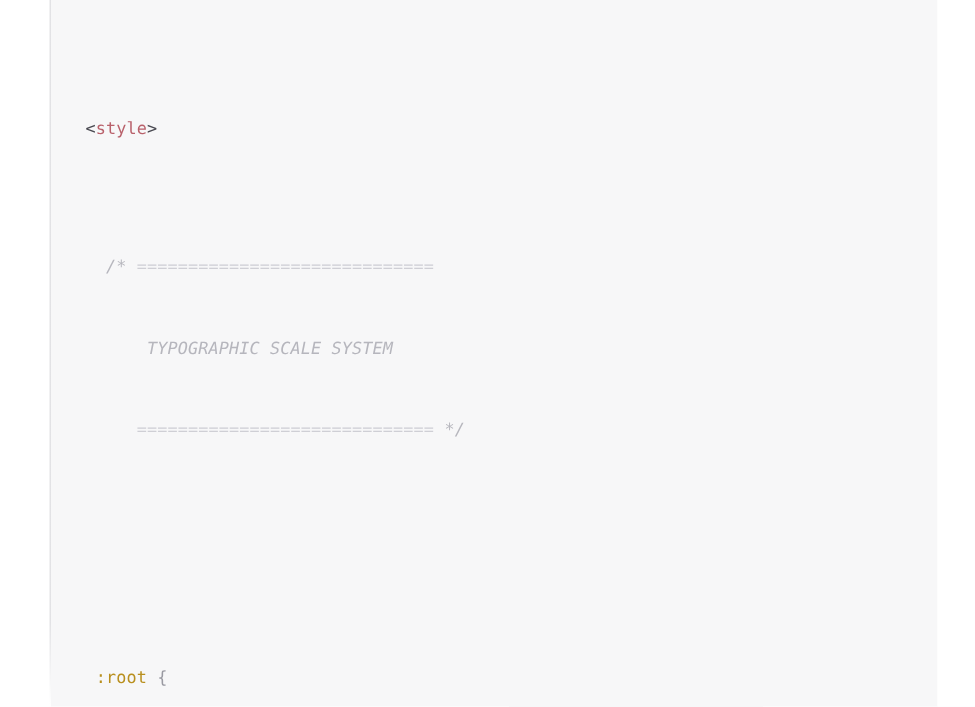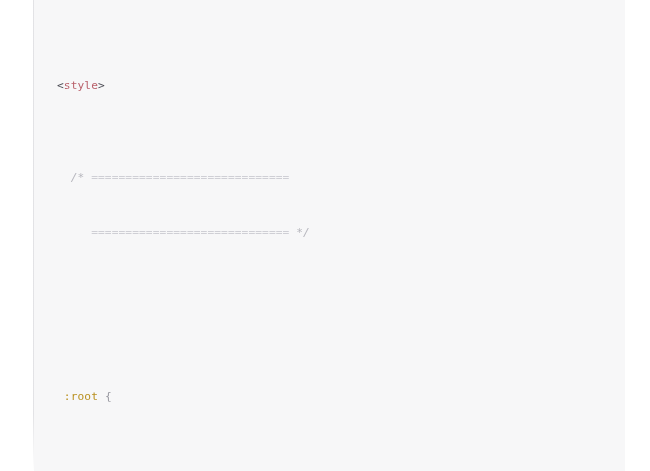--- a/index.html
+++ b/index.html
@@ -106,20 +106,21 @@
 
   <div id="code-panel">
 
     <div id="code">
 
       
       <div class="ln"><span class="t-punc">&lt;</span><span class="t-tag">style</span><span class="t-punc">&gt;</span></div>
 
       
       <div class="ln">  <span class="t-comment">/*</span> <span class="t-comment-rule">=============================</span></div>
+      <div class="ln">      <span class="t-comment">TYPOGRAPHIC SCALE SYSTEM</span></div>
       <div class="ln">     <span class="t-comment-rule">=============================</span> <span class="t-comment">*/</span></div>
 
       <div class="ln blank"> </div>
 
       
       <div class="ln"> <span class="t-sel">:root</span> <span class="t-brace">{</span></div>
 
       
       
       

